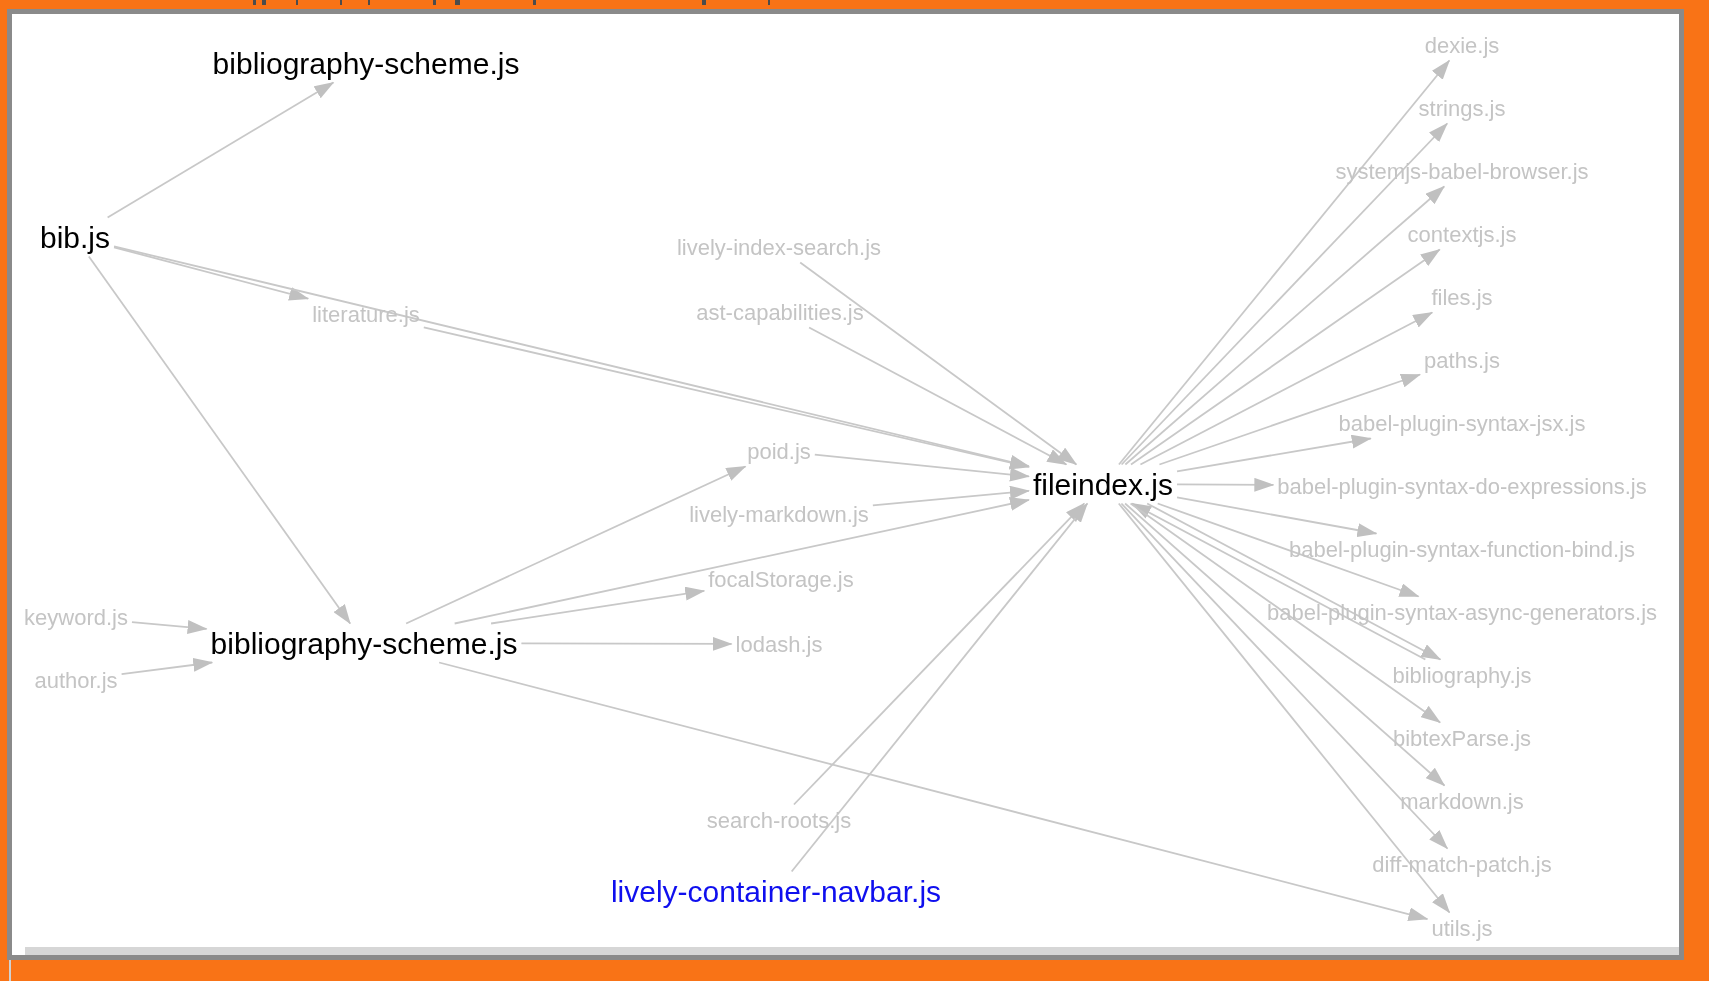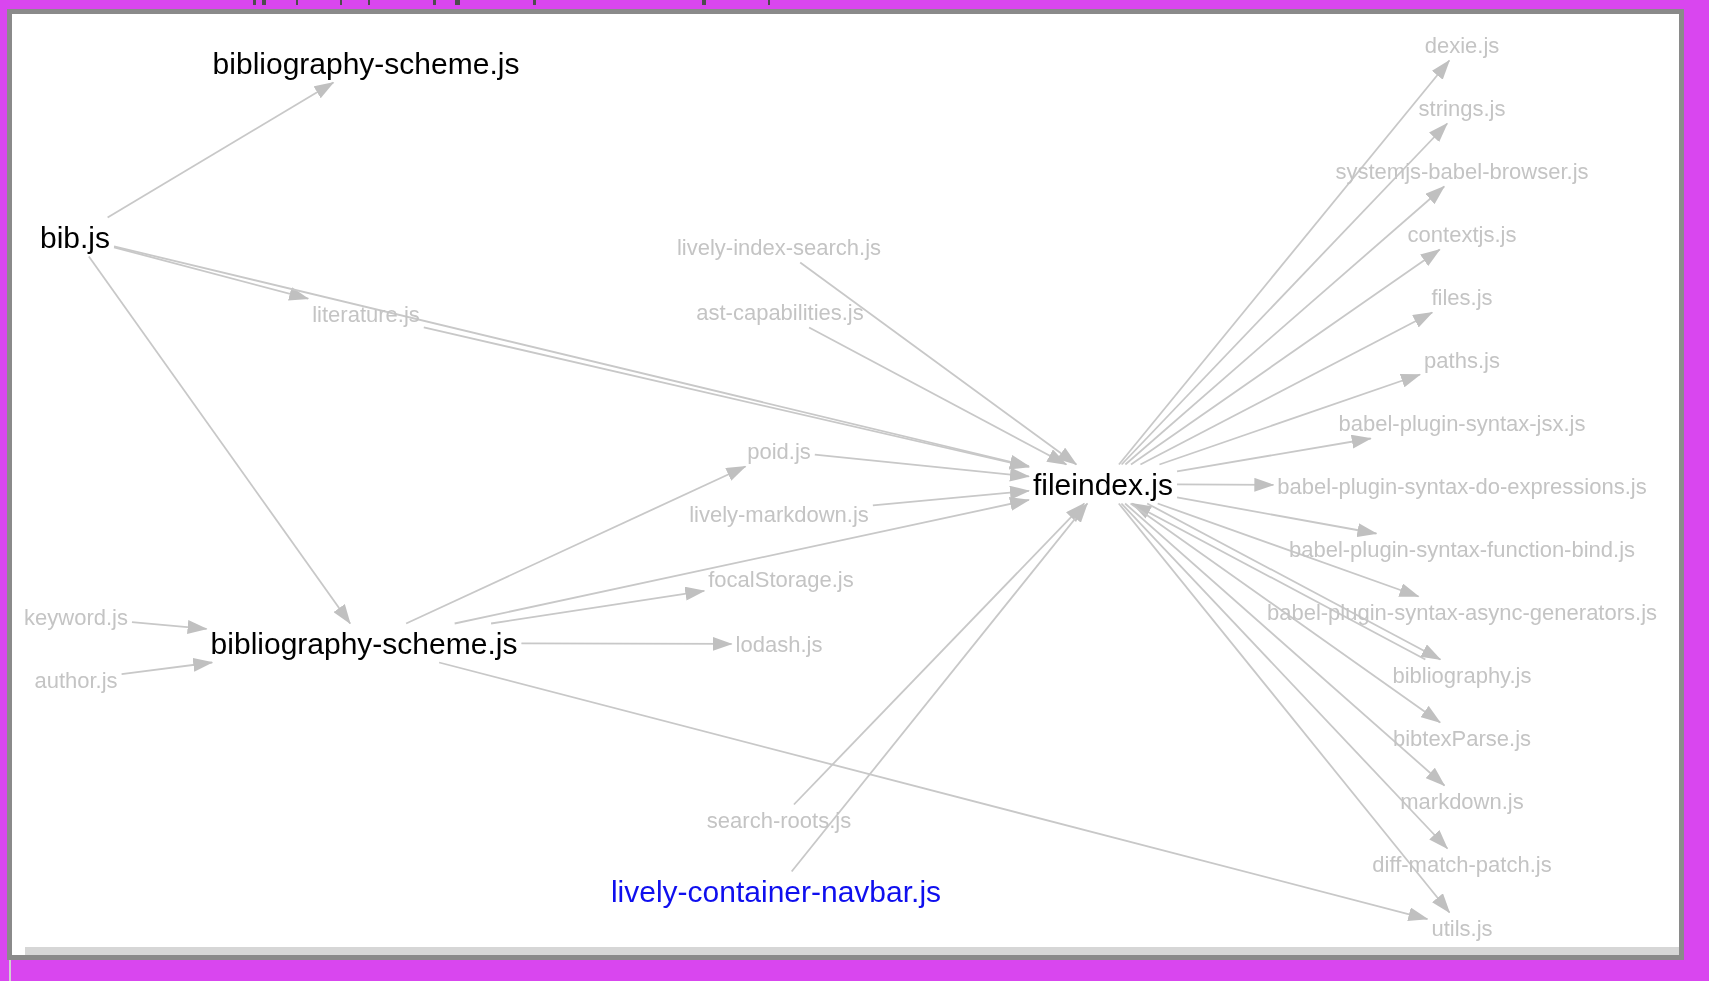--- a/index.html
+++ b/index.html
@@ -1,17 +1,17 @@
 <!DOCTYPE html>
 <html><head>
 <meta charset="utf-8">
 <style>
   html,body{margin:0;padding:0;background:#ffffff;width:1709px;height:981px;overflow:hidden;
             font-family:"Liberation Sans",sans-serif;}
-  #stage{position:relative;width:1709px;height:981px;background:#d946ef;}
+  #stage{position:relative;width:1709px;height:981px;background:#f97316;}
   
   .top-mark{position:absolute;top:0;height:5px;background:#4c4c4c;}
   
   #frame{position:absolute;left:7px;top:9px;width:1677px;height:951px;
          border:5px solid #8a8a8a;box-sizing:border-box;background:#ffffff;}
   #hscroll{position:absolute;left:25px;top:947px;width:1654px;height:8px;background:#d6d6d6;}
   #below-line{position:absolute;left:9px;top:960px;width:2px;height:21px;background:#d0d0d0;}
   #graph-svg{position:absolute;left:0;top:0;width:1709px;height:981px;}
   #graph-svg text{text-anchor:middle;dominant-baseline:central;}
   #graph-svg text.module{fill:#000000;font-size:30px;}

